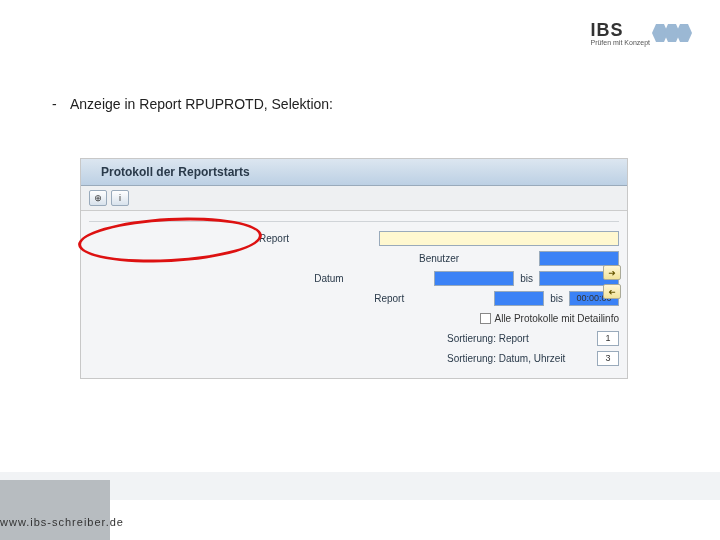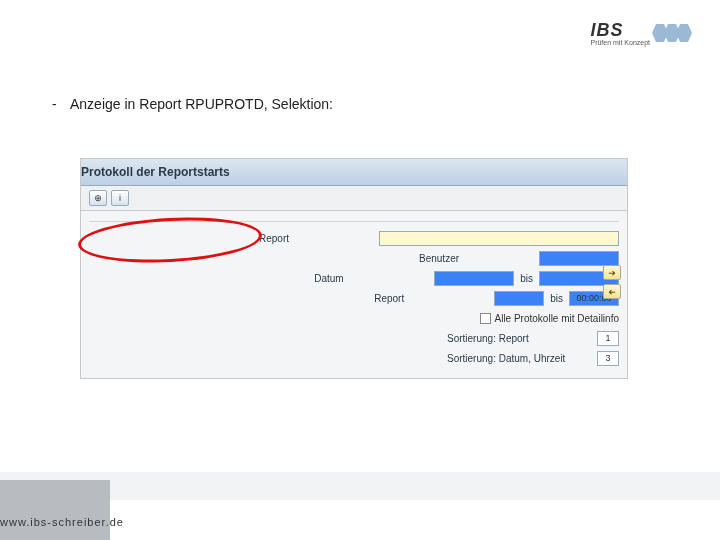--- a/index.html
+++ b/index.html
@@ -2,28 +2,28 @@
 <html><head>
 <meta charset="utf-8">
 <style>
   * { box-sizing: border-box; margin: 0; padding: 0; }
   html, body { width: 720px; height: 540px; font-family: Arial, sans-serif; background: #fff; }
   .slide { position: relative; width: 720px; height: 540px; }
   .title { position: absolute; top: 38px; left: 0; width: 720px; text-align: center; font-size: 22px; font-weight: bold; color: #222; }
   .logo { position: absolute; top: 20px; right: 28px; display: flex; align-items: center; gap: 6px; }
   .logo-hex { display: flex; }
   .hex { width: 16px; height: 18px; background: #9bb8d4; clip-path: polygon(25% 0, 75% 0, 100% 50%, 75% 100%, 25% 100%, 0 50%); margin-left: -4px; }
-  .logo-text { font-weight: bold; font-style: italic; font-size: 18px; letter-spacing: 1px; color: #333; }
+  .logo-text { font-weight: bold; font-size: 18px; letter-spacing: 1px; color: #333; }
   .logo-sub { font-size: 7px; color: #555; margin-top: -2px; }
   .bullet-line { position: absolute; top: 96px; left: 70px; font-size: 14px; color: #222; }
   .bullet-dash { position: absolute; top: 96px; left: 52px; font-size: 14px; color: #222; }
 
   
   .sap { position: absolute; top: 158px; left: 80px; width: 548px; border: 1px solid #c8c8c8; background: #f4f5f7; font-size: 10px; color: #333; }
-  .sap-title { background: linear-gradient(#dce6f0,#bcd0e4); padding: 6px 0; font-weight: bold; font-size: 12px; color: #2a3a4a; border-bottom: 1px solid #9ab; }
+  .sap-title { background: linear-gradient(#dce6f0,#bcd0e4); padding: 6px 20px; font-weight: bold; font-size: 12px; color: #2a3a4a; border-bottom: 1px solid #9ab; }
   .sap-toolbar { padding: 4px 8px; display: flex; gap: 4px; border-bottom: 1px solid #ccc; background: #eef0f2; }
   .tbtn { width: 18px; height: 16px; border: 1px solid #9ab; border-radius: 2px; background: linear-gradient(#fff,#d8e2ec); display: flex; align-items: center; justify-content: center; font-size: 9px; }
   .sap-body { padding: 6px 8px 10px 8px; position: relative; }
   .divider { height: 1px; background: #d0d4d8; margin: 4px 0 6px 0; }
   .row { display: flex; align-items: center; height: 20px; justify-content: flex-end; }
   .lbl { width: 120px; font-size: 10px; color: #2a3a4a; }
   .fld { height: 15px; border: 1px solid #9ab; background: #3b82f6; }
   .fld-wide { width: 240px; background: #fff8d0; }
   .fld-med { width: 80px; }
   .fld-sm { width: 50px; }

